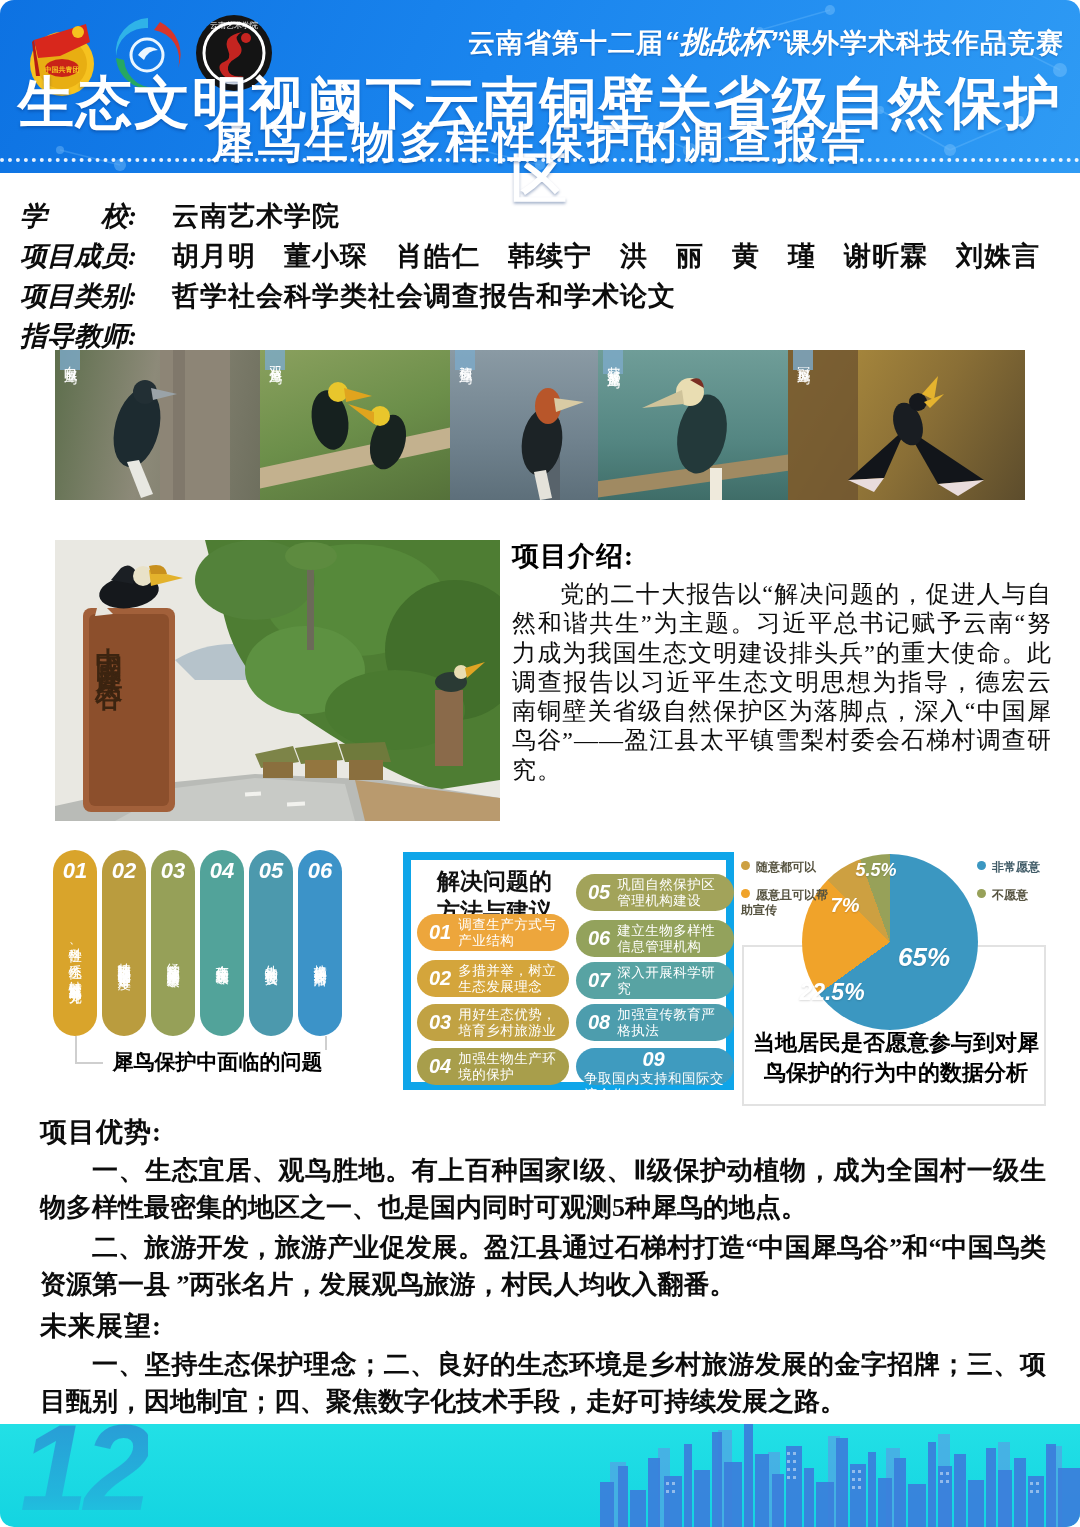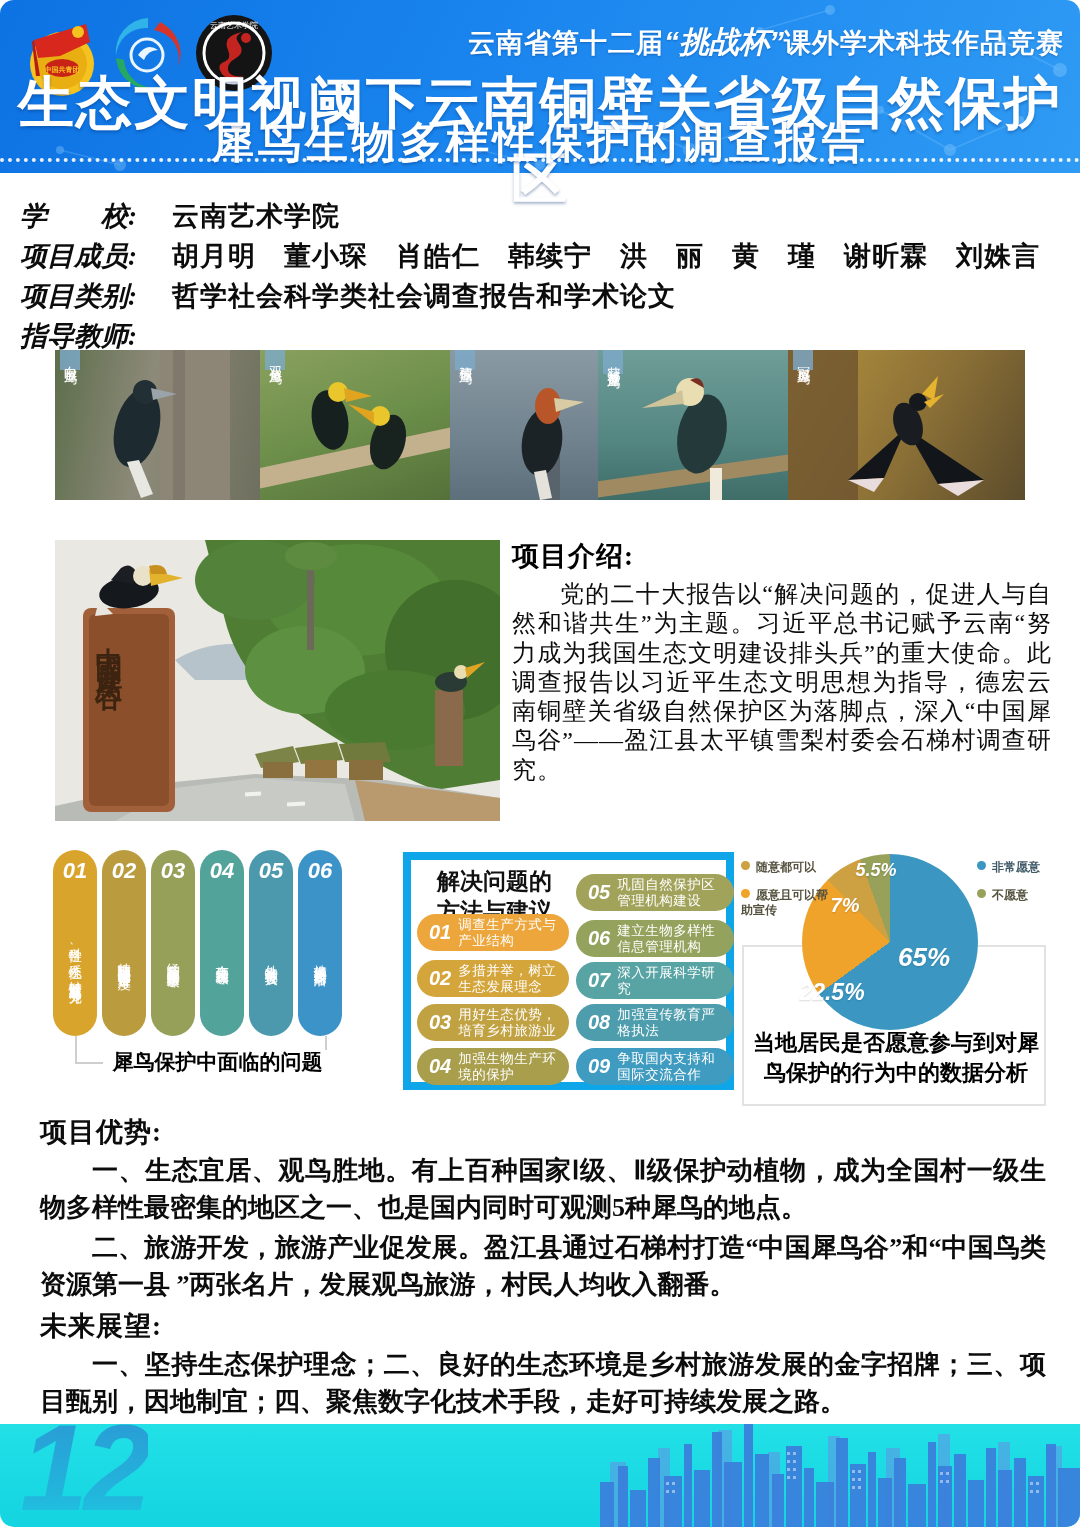--- a/index.html
+++ b/index.html
@@ -363,21 +363,21 @@
       <span class="mtxt">建立生物多样性信息管理机构</span>
     </div>
     <div class="mpill mcol-r" style="top: 102px; background: rgb(88, 163, 163);">
       <span class="mnum">07</span>
       <span class="mtxt">深入开展科学研究</span>
     </div>
     <div class="mpill mcol-r" style="top: 144px; background: rgb(77, 157, 173);">
       <span class="mnum">08</span>
       <span class="mtxt">加强宣传教育严格执法</span>
     </div>
-    <div class="mpill mcol-r" style="top: 188px; background: rgb(63, 155, 191);">
+    <div class="mpill mcol-r" style="top: 188px; background: rgb(63, 155, 191); flex-direction: column;">
       <span class="mnum">09</span>
       <span class="mtxt">争取国内支持和国际交流合作</span>
     </div>
   </div>
 
   <div class="pie-area">
     <div class="pie-frame"></div>
     <div class="pie" style="background: conic-gradient(rgb(59, 151, 193) 0%, rgb(59, 151, 193) 65%, rgb(240, 163, 42) 65%, rgb(240, 163, 42) 87.5%, rgb(205, 160, 65) 87.5%, rgb(205, 160, 65) 94.5%, rgb(151, 161, 89) 94.5%, rgb(151, 161, 89) 100%);"></div>
     <span class="pie-label pl0">65%</span>
     <span class="pie-label pl1">22.5%</span>

